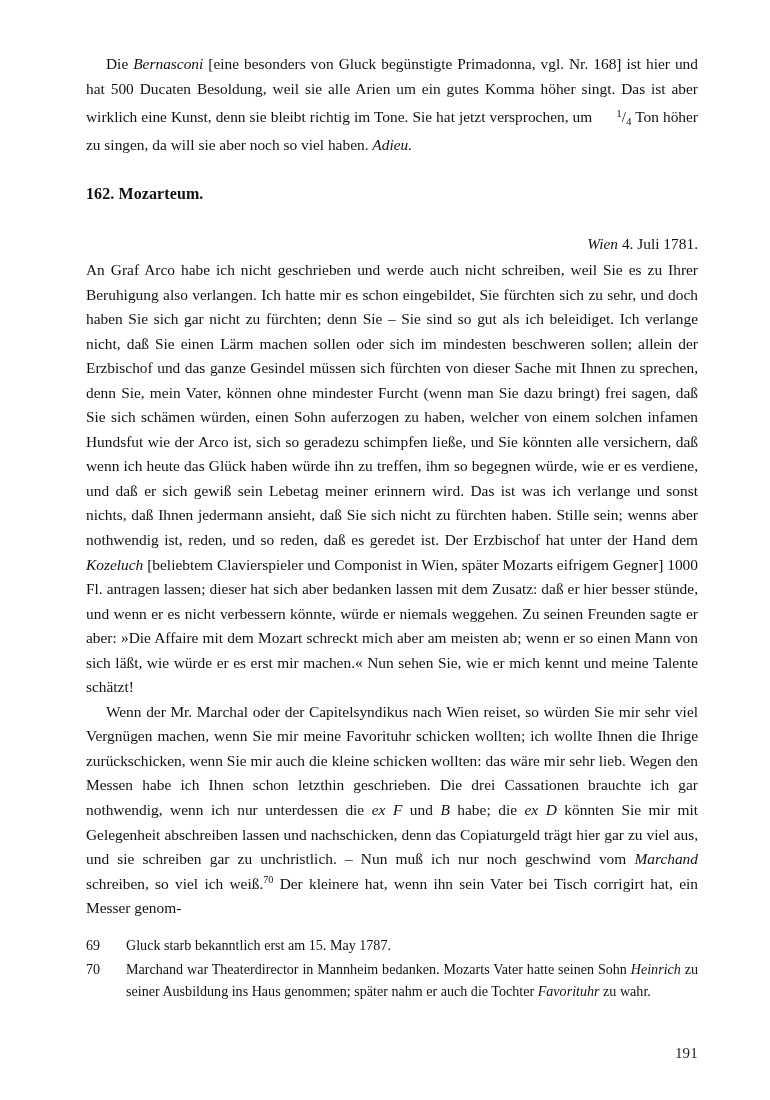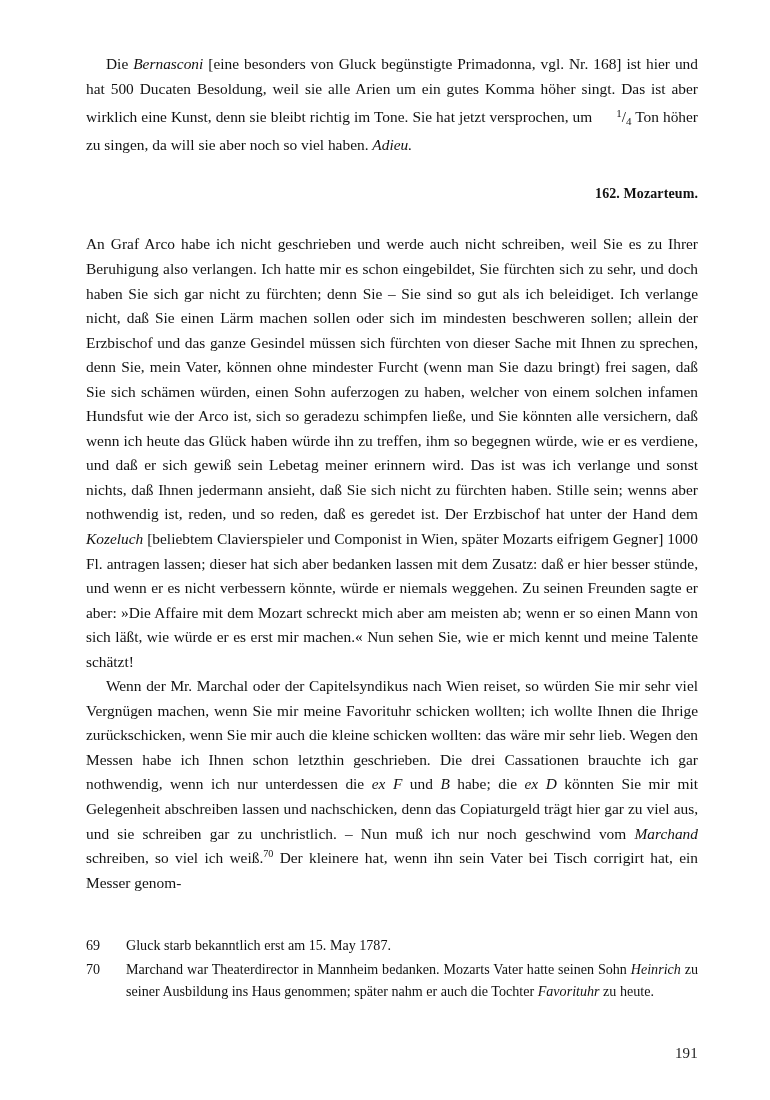--- a/index.html
+++ b/index.html
@@ -48,23 +48,23 @@
   }
 
   sup.fn {
     font-size: 0.66em;
     vertical-align: super;
     line-height: 0;
   }
 
   .section-head {
     margin: 24px 0 26px 0;
-    text-align: right;
+    text-align: left;
     font-weight: bold;
-    font-size: 14px;
+    font-size: 16px;
     letter-spacing: 0.1px;
   }
 
   .dateline {
     text-align: right;
     font-size: 15.4px;
     line-height: 24.55px;
     margin: 0 0 1px 0;
   }
 
@@ -115,36 +115,37 @@
 
 <div class="page">
 
   <div class="body-block">
 
 
     <p class="para indent"><span>Die </span><em class="it">Bernasconi</em><span> [eine besonders von Gluck begünstigte Primadonna, vgl. Nr. 168] ist hier und hat 500 Ducaten Besoldung, weil sie alle Arien um ein gutes Komma höher singt. Das ist aber wirklich eine Kunst, denn sie bleibt richtig im Tone. Sie hat jetzt versprochen, um </span><span class="frac"><span class="num">1</span><span class="bar">/</span><span class="den">4</span></span><span> Ton höher zu singen, da will sie aber noch so viel haben. </span><em class="it">Adieu.</em></p>
 
     <div class="section-head">162. Mozarteum.</div>
 
+    <div class="dateline"><em class="it">Wien</em><span> 4. Juli 1781.</span></div>
 
     <p class="para"><span>An Graf Arco habe ich nicht geschrieben und werde auch nicht schreiben, weil Sie es zu Ihrer Beruhigung also verlangen. Ich hatte mir es schon eingebildet, Sie fürchten sich zu sehr, und doch haben Sie sich gar nicht zu fürchten; denn Sie – Sie sind so gut als ich beleidiget. Ich verlange nicht, daß Sie einen Lärm machen sollen oder sich im mindesten beschweren sollen; allein der Erzbischof und das ganze Gesindel müssen sich fürchten von dieser Sache mit Ihnen zu sprechen, denn Sie, mein Vater, können ohne mindester Furcht (wenn man Sie dazu bringt) frei sagen, daß Sie sich schämen würden, einen Sohn auferzogen zu haben, welcher von einem solchen infamen Hundsfut wie der Arco ist, sich so geradezu schimpfen ließe, und Sie könnten alle versichern, daß wenn ich heute das Glück haben würde ihn zu treffen, ihm so begegnen würde, wie er es verdiene, und daß er sich gewiß sein Lebetag meiner erinnern wird. Das ist was ich verlange und sonst nichts, daß Ihnen jedermann ansieht, daß Sie sich nicht zu fürchten haben. Stille sein; wenns aber nothwendig ist, reden, und so reden, daß es geredet ist. Der Erzbischof hat unter der Hand dem </span><em class="it">Kozeluch</em><span> [beliebtem Clavierspieler und Componist in Wien, später Mozarts eifrigem Gegner] 1000 Fl. antragen lassen; dieser hat sich aber bedanken lassen mit dem Zusatz: daß er hier besser stünde, und wenn er es nicht verbessern könnte, würde er niemals weggehen. Zu seinen Freunden sagte er aber: »Die Affaire mit dem Mozart schreckt mich aber am meisten ab; wenn er so einen Mann von sich läßt, wie würde er es erst mir machen.« Nun sehen Sie, wie er mich kennt und meine Talente schätzt!</span></p>
 
     <p class="para indent"><span>Wenn der Mr. Marchal oder der Capitelsyndikus nach Wien reiset, so würden Sie mir sehr viel Vergnügen machen, wenn Sie mir meine Favorituhr schicken wollten; ich wollte Ihnen die Ihrige zurückschicken, wenn Sie mir auch die kleine schicken wollten: das wäre mir sehr lieb. Wegen den Messen habe ich Ihnen schon letzthin geschrieben. Die drei Cassationen brauchte ich gar nothwendig, wenn ich nur unterdessen die </span><em class="it">ex F</em><span> und </span><em class="it">B</em><span> habe; die </span><em class="it">ex D</em><span> könnten Sie mir mit Gelegenheit abschreiben lassen und nachschicken, denn das Copiaturgeld trägt hier gar zu viel aus, und sie schreiben gar zu unchristlich. – Nun muß ich nur noch geschwind vom </span><em class="it">Marchand</em><span> schreiben, so viel ich weiß.</span><sup class="fn">70</sup><span> Der kleinere hat, wenn ihn sein Vater bei Tisch corrigirt hat, ein Messer genom-</span></p>
 
   </div>
 
   <div class="footnotes">
 
     <div class="fn-row">
       <div class="fn-num">69</div>
       <div class="fn-text">Gluck starb bekanntlich erst am 15. May 1787.</div>
     </div>
 
     <div class="fn-row">
       <div class="fn-num">70</div>
-      <div class="fn-text"><span>Marchand war Theaterdirector in Mannheim bedanken. Mozarts Vater hatte seinen Sohn </span><em class="it">Heinrich</em><span> zu seiner Ausbildung ins Haus genommen; später nahm er auch die Tochter </span><em class="it">Favorituhr</em><span> zu heute.</span></div>
+      <div class="fn-text"><span>Marchand war Theaterdirector in Mannheim bedanken. Mozarts Vater hatte seinen Sohn </span><em class="it">Heinrich</em><span> zu seiner Ausbildung ins Haus genommen; später nahm er auch die Tochter </span><em class="it">Favorituhr</em><span> zu wahr.</span></div>
     </div>
 
   </div>
 
   <div class="folio">191</div>
 
 </div>
 
 </body></html>

